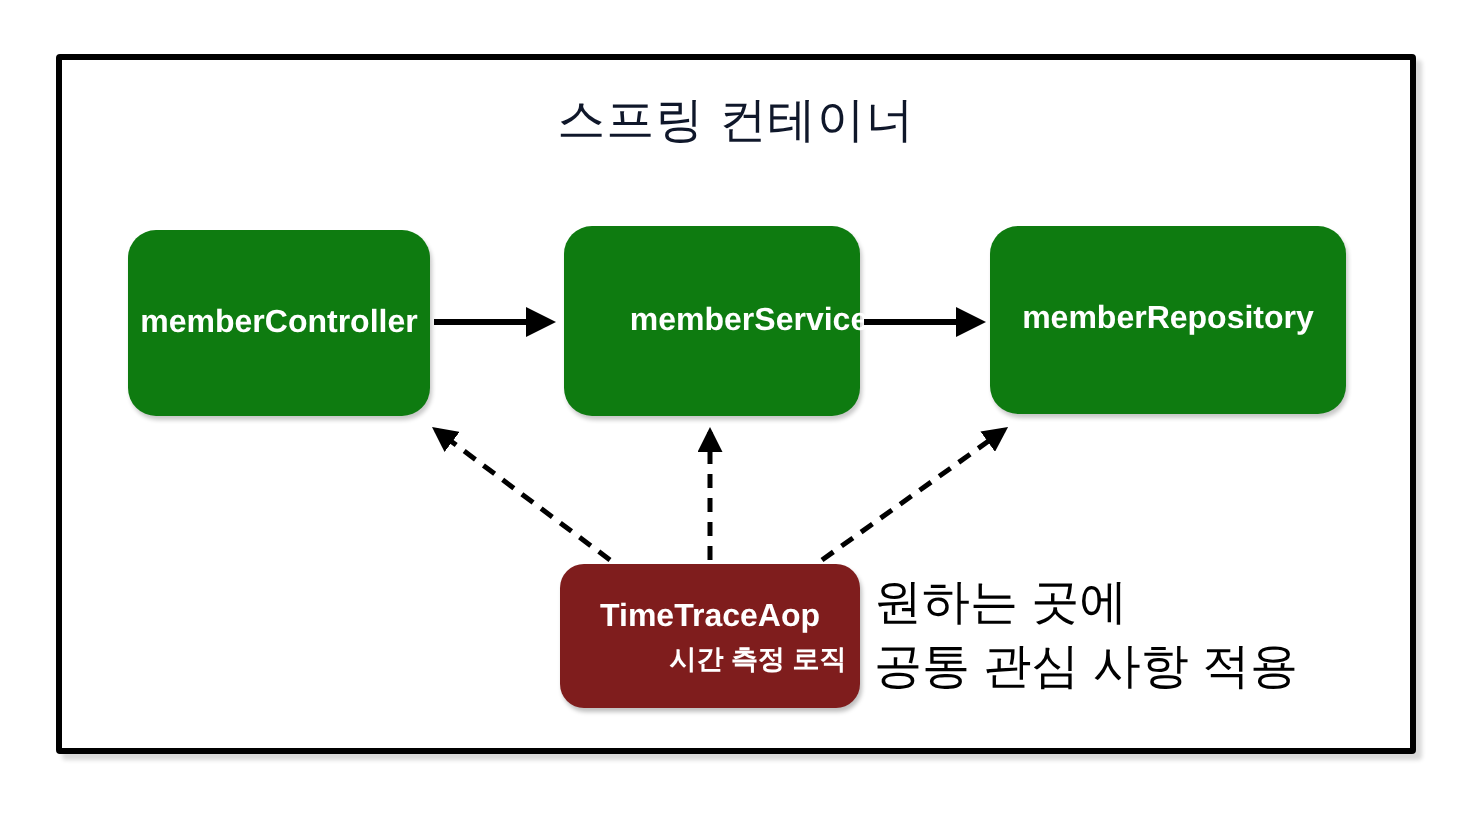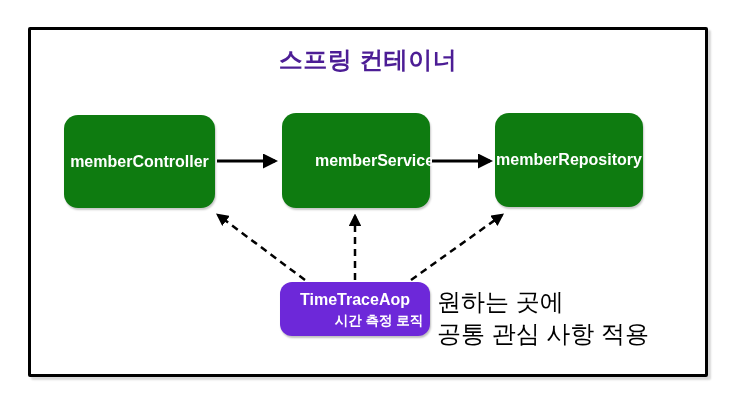--- a/index.html
+++ b/index.html
@@ -20,46 +20,45 @@
     background: #ffffff;
     box-shadow: 3px 3px 2px #d9d9d9;
   }
 
   .container-title {
     position: absolute;
     left: 28px; top: 44px;
     width: 680px;
     text-align: center;
     font-size: 24px;
-    color: #4c1d95;
+    color: #0f172a;
     letter-spacing: 0.5px;
-    font-weight: bold;
   }
 
   .node {
     position: absolute;
     background: #0e7b10;
     border-radius: 14px;
     color: #ffffff;
     font-weight: bold;
     font-size: 16px;
     display: flex;
     align-items: center;
     justify-content: center;
     box-shadow: 1px 2px 2px rgba(0,0,0,0.22);
   }
   .node-controller { left: 64px;  top: 115px; width: 151px; height: 93px; }
   .node-service    { left: 282px; top: 113px; width: 148px; height: 95px; padding-left: 37px; }
-  .node-repository { left: 495px; top: 113px; width: 148px; height: 94px; }
+  .node-repository { left: 495px; top: 113px; width: 178px; height: 94px; }
 
   .aop-box {
     position: absolute;
     left: 280px; top: 282px;
-    width: 150px; height: 54px;
-    background: #6d28d9;
+    width: 150px; height: 72px;
+    background: #7f1d1d;
     border-radius: 12px;
     color: #ffffff;
     display: flex;
     flex-direction: column;
     align-items: center;
     justify-content: center;
     box-shadow: 1px 2px 2px rgba(0,0,0,0.25);
   }
   .aop-title { font-size: 16px; font-weight: bold; line-height: 22px; }
   .aop-subtitle { font-size: 13.5px; font-weight: bold; line-height: 19px; margin-left: 48px; }

